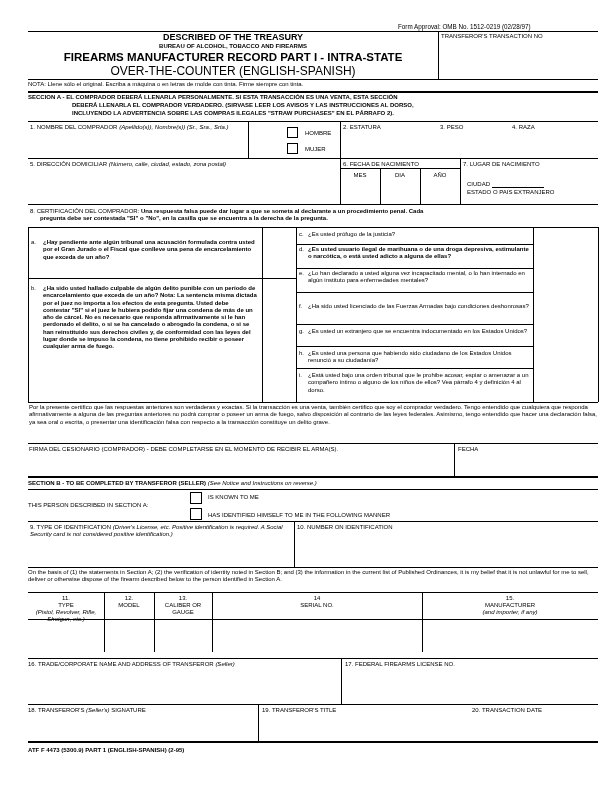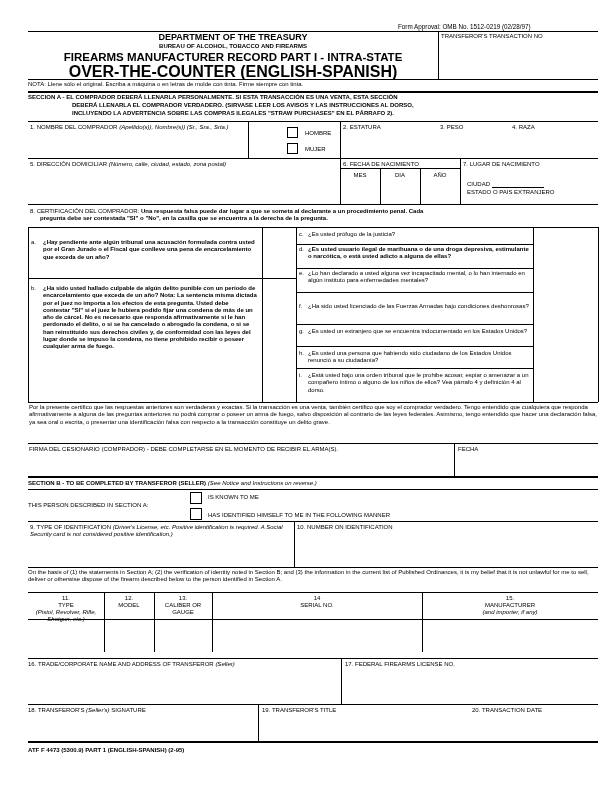--- a/index.html
+++ b/index.html
@@ -13,24 +13,24 @@
   .vl { position:absolute; width:0; border-left:1px solid #000; }
   .box { position:absolute; border:1px solid #000; box-sizing:border-box; background:#fff; }
   .q { font-size:6px; line-height:7.3px; }
   .center { text-align:center; }
 </style>
 </head>
 <body>
 
 <div class="abs t" style="left:398px;top:23px;font-size:6.3px;">Form Approval:  OMB No.  1512-0219  (02/28/97)</div>
 <div class="hl" style="left:28px;top:31px;width:570px;"></div>
-<div class="abs center" style="left:28px;top:32px;width:410px;font-size:9px;line-height:10px;font-weight:bold;">DEPARTMENT OF THE TREASURY</div>
+<div class="abs center" style="left:28px;top:32px;width:410px;font-size:9px;line-height:10px;font-weight:bold;">DESCRIBED OF THE TREASURY</div>
 <div class="abs center tb" style="left:28px;top:43px;width:410px;">BUREAU OF ALCOHOL, TOBACCO AND FIREARMS</div>
 <div class="abs center" style="left:28px;top:51px;width:410px;font-size:11.5px;line-height:13px;font-weight:bold;">FIREARMS MANUFACTURER RECORD PART I - INTRA-STATE</div>
-<div class="abs center" style="left:28px;top:65px;width:410px;font-size:16px;line-height:13px;font-weight:bold;">OVER-THE-COUNTER  (ENGLISH-SPANISH)</div>
+<div class="abs center" style="left:28px;top:65px;width:410px;font-size:12px;line-height:13px;font-weight:normal;">OVER-THE-COUNTER  (ENGLISH-SPANISH)</div>
 <div class="vl" style="left:438px;top:31px;height:48px;"></div>
 <div class="abs t" style="left:441px;top:33px;width:150px;">TRANSFEROR'S TRANSACTION NO</div>
 <div class="abs" style="left:441px;top:48px;width:150px;height:28px;"></div>
 <div class="hl" style="left:28px;top:79px;width:570px;"></div>
 <div class="abs t" style="left:28px;top:81px;width:570px;">NOTA:  Llene sólo el original.  Escriba a máquina o en letras de molde con tinta.  Firme siempre con tinta.</div>
 <div class="hl2" style="left:28px;top:91px;width:570px;"></div>
 
 <div class="abs tb" style="left:28px;top:94px;width:570px;">SECCION A - EL COMPRADOR DEBERÁ LLENARLA PERSONALMENTE.  SI ESTA TRANSACCIÓN ES UNA VENTA, ESTA SECCIÓN</div>
 <div class="abs tb" style="left:72px;top:102px;width:526px;">DEBERÁ LLENARLA EL COMPRADOR VERDADERO.  (SIRVASE LEER LOS AVISOS Y LAS INSTRUCCIONES AL DORSO,</div>
 <div class="abs tb" style="left:72px;top:110px;width:526px;">INCLUYENDO LA ADVERTENCIA SOBRE LAS COMPRAS ILEGALES "STRAW PURCHASES" EN EL PÁRRAFO 2).</div>

